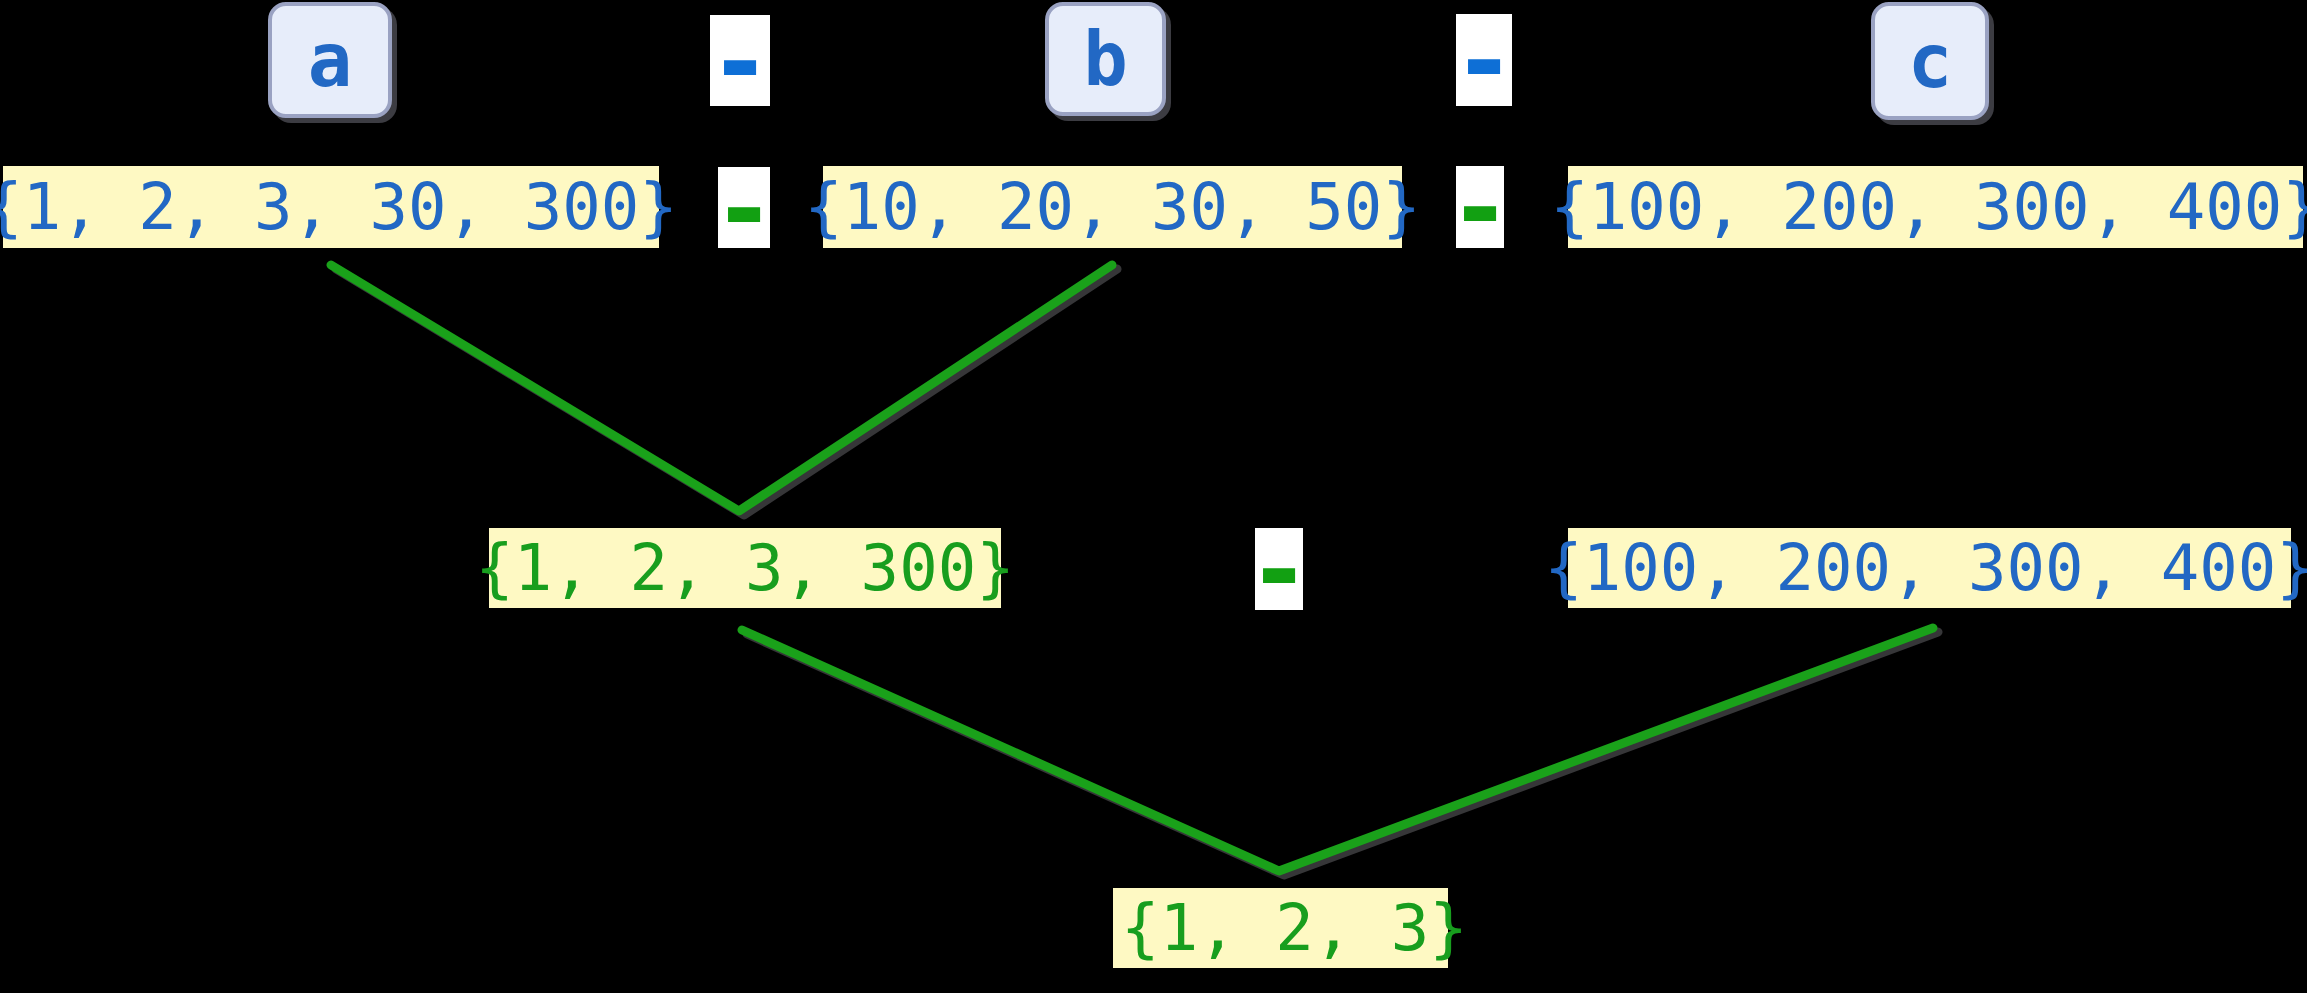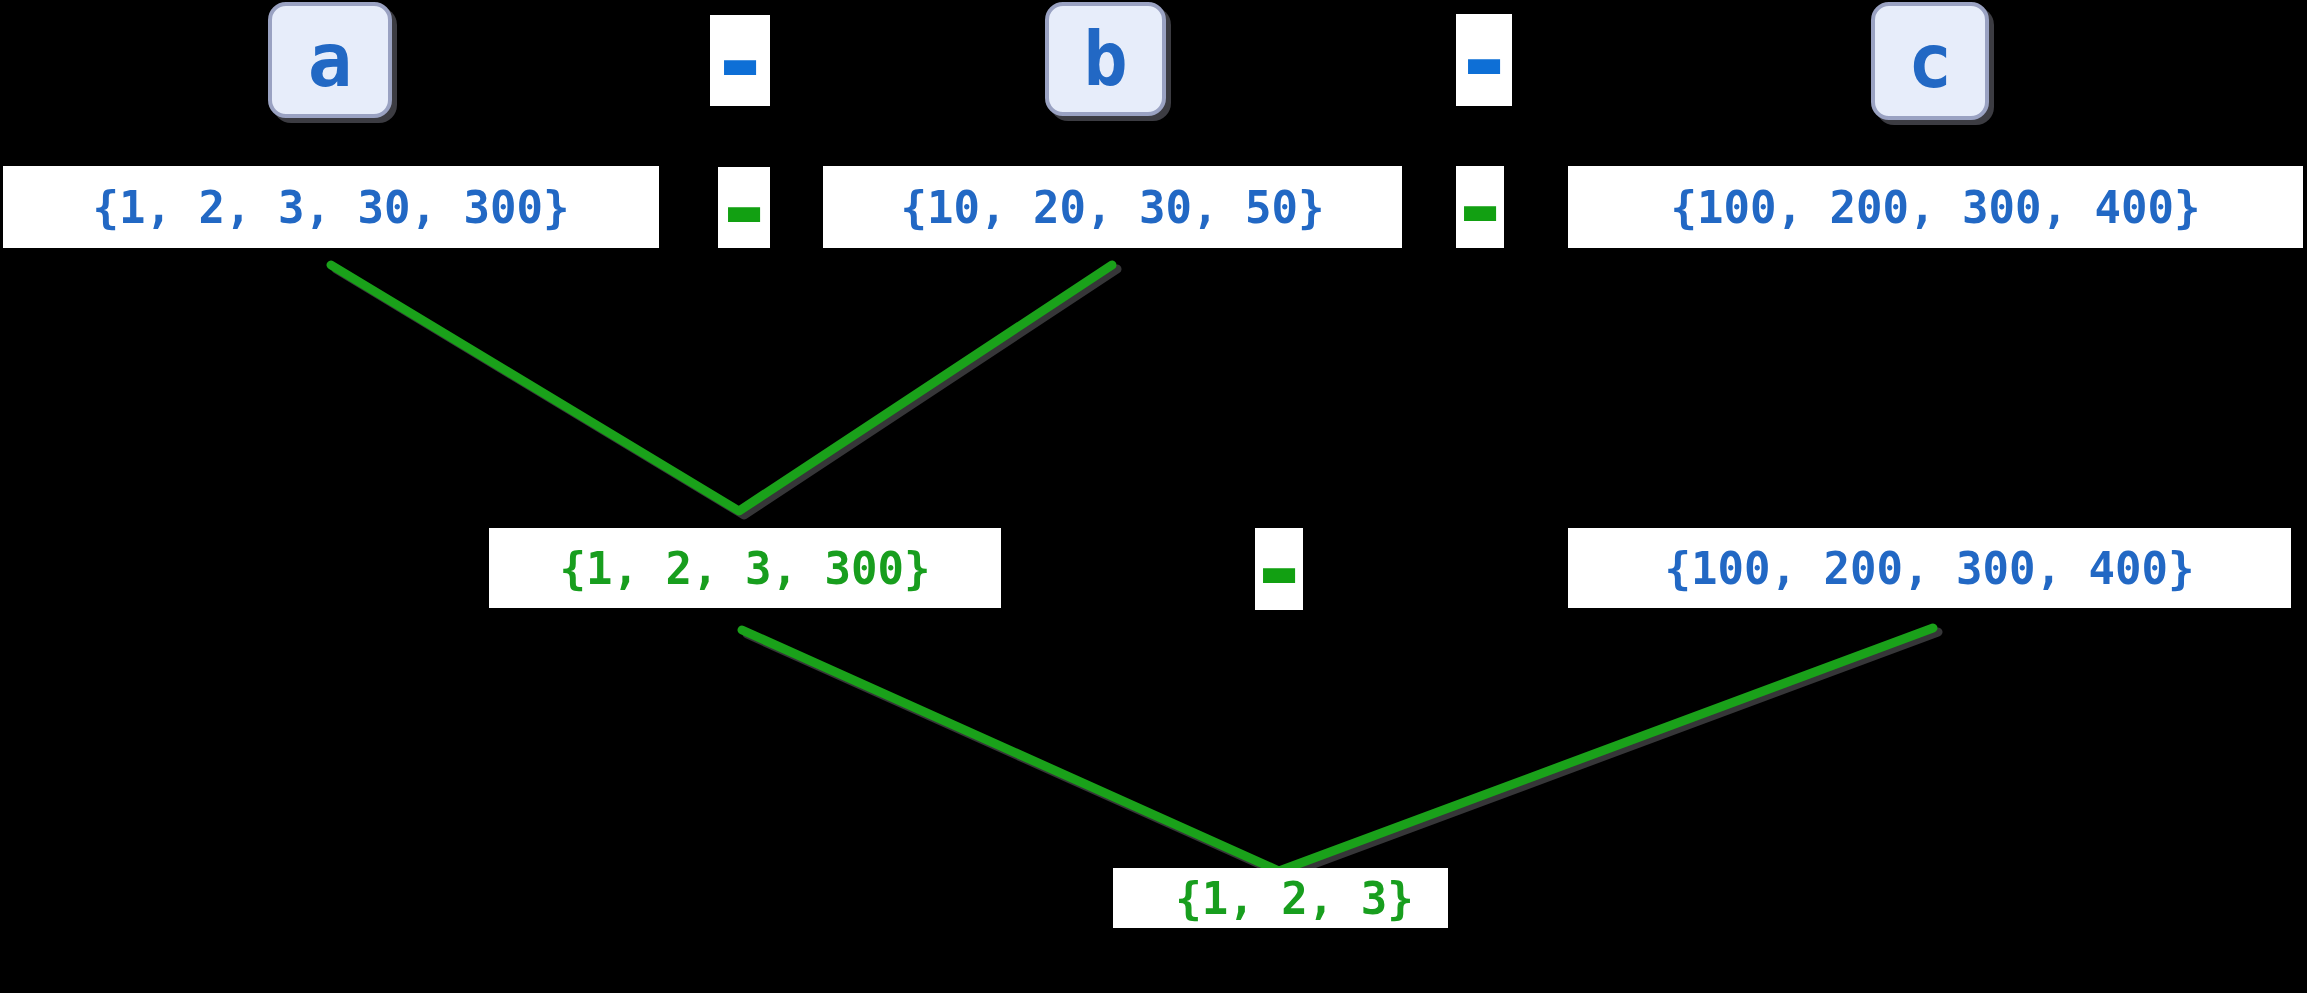--- a/index.html
+++ b/index.html
@@ -34,26 +34,26 @@
     align-items: center;
     justify-content: center;
     font-weight: bold;
     font-size: 74px;
     color: #2268c4;
     box-sizing: border-box;
   }
   
   .set {
     position: absolute;
-    background: #ffffff;
+    background: #fef9c3;
     display: flex;
     align-items: center;
     justify-content: center;
-    font-weight: bold;
-    font-size: 44px;
+    font-weight: normal;
+    font-size: 64px;
     white-space: pre;
     box-sizing: border-box;
   }
   .set.blue  { color: #2268c4; }
   .set.green { color: #189e1e; }
   
   .op {
     position: absolute;
     background: #ffffff;
     display: flex;
@@ -120,15 +120,15 @@
   <div class="set blue" style="left:1568px; top:166px; width:735px; height:82px;">{100, 200, 300, 400}</div>
 
   <div class="set green" style="left:489px; top:528px; width:512px; height:80px;">{1, 2, 3, 300}</div>
 
   <div class="op green" style="left:1255px; top:528px; width:48px; height:82px;">
     <span>-</span>
   </div>
 
   <div class="set blue" style="left:1568px; top:528px; width:723px; height:80px;">{100, 200, 300, 400}</div>
 
-  <div class="set green" style="left:1113px; top:868px; width:335px; height:60px;padding-left:28px;">{1, 2, 3}</div>
+  <div class="set green" style="left:1113px; top:888px; width:335px; height:80px;padding-left:28px;">{1, 2, 3}</div>
 
 </div>
 
 </body></html>

